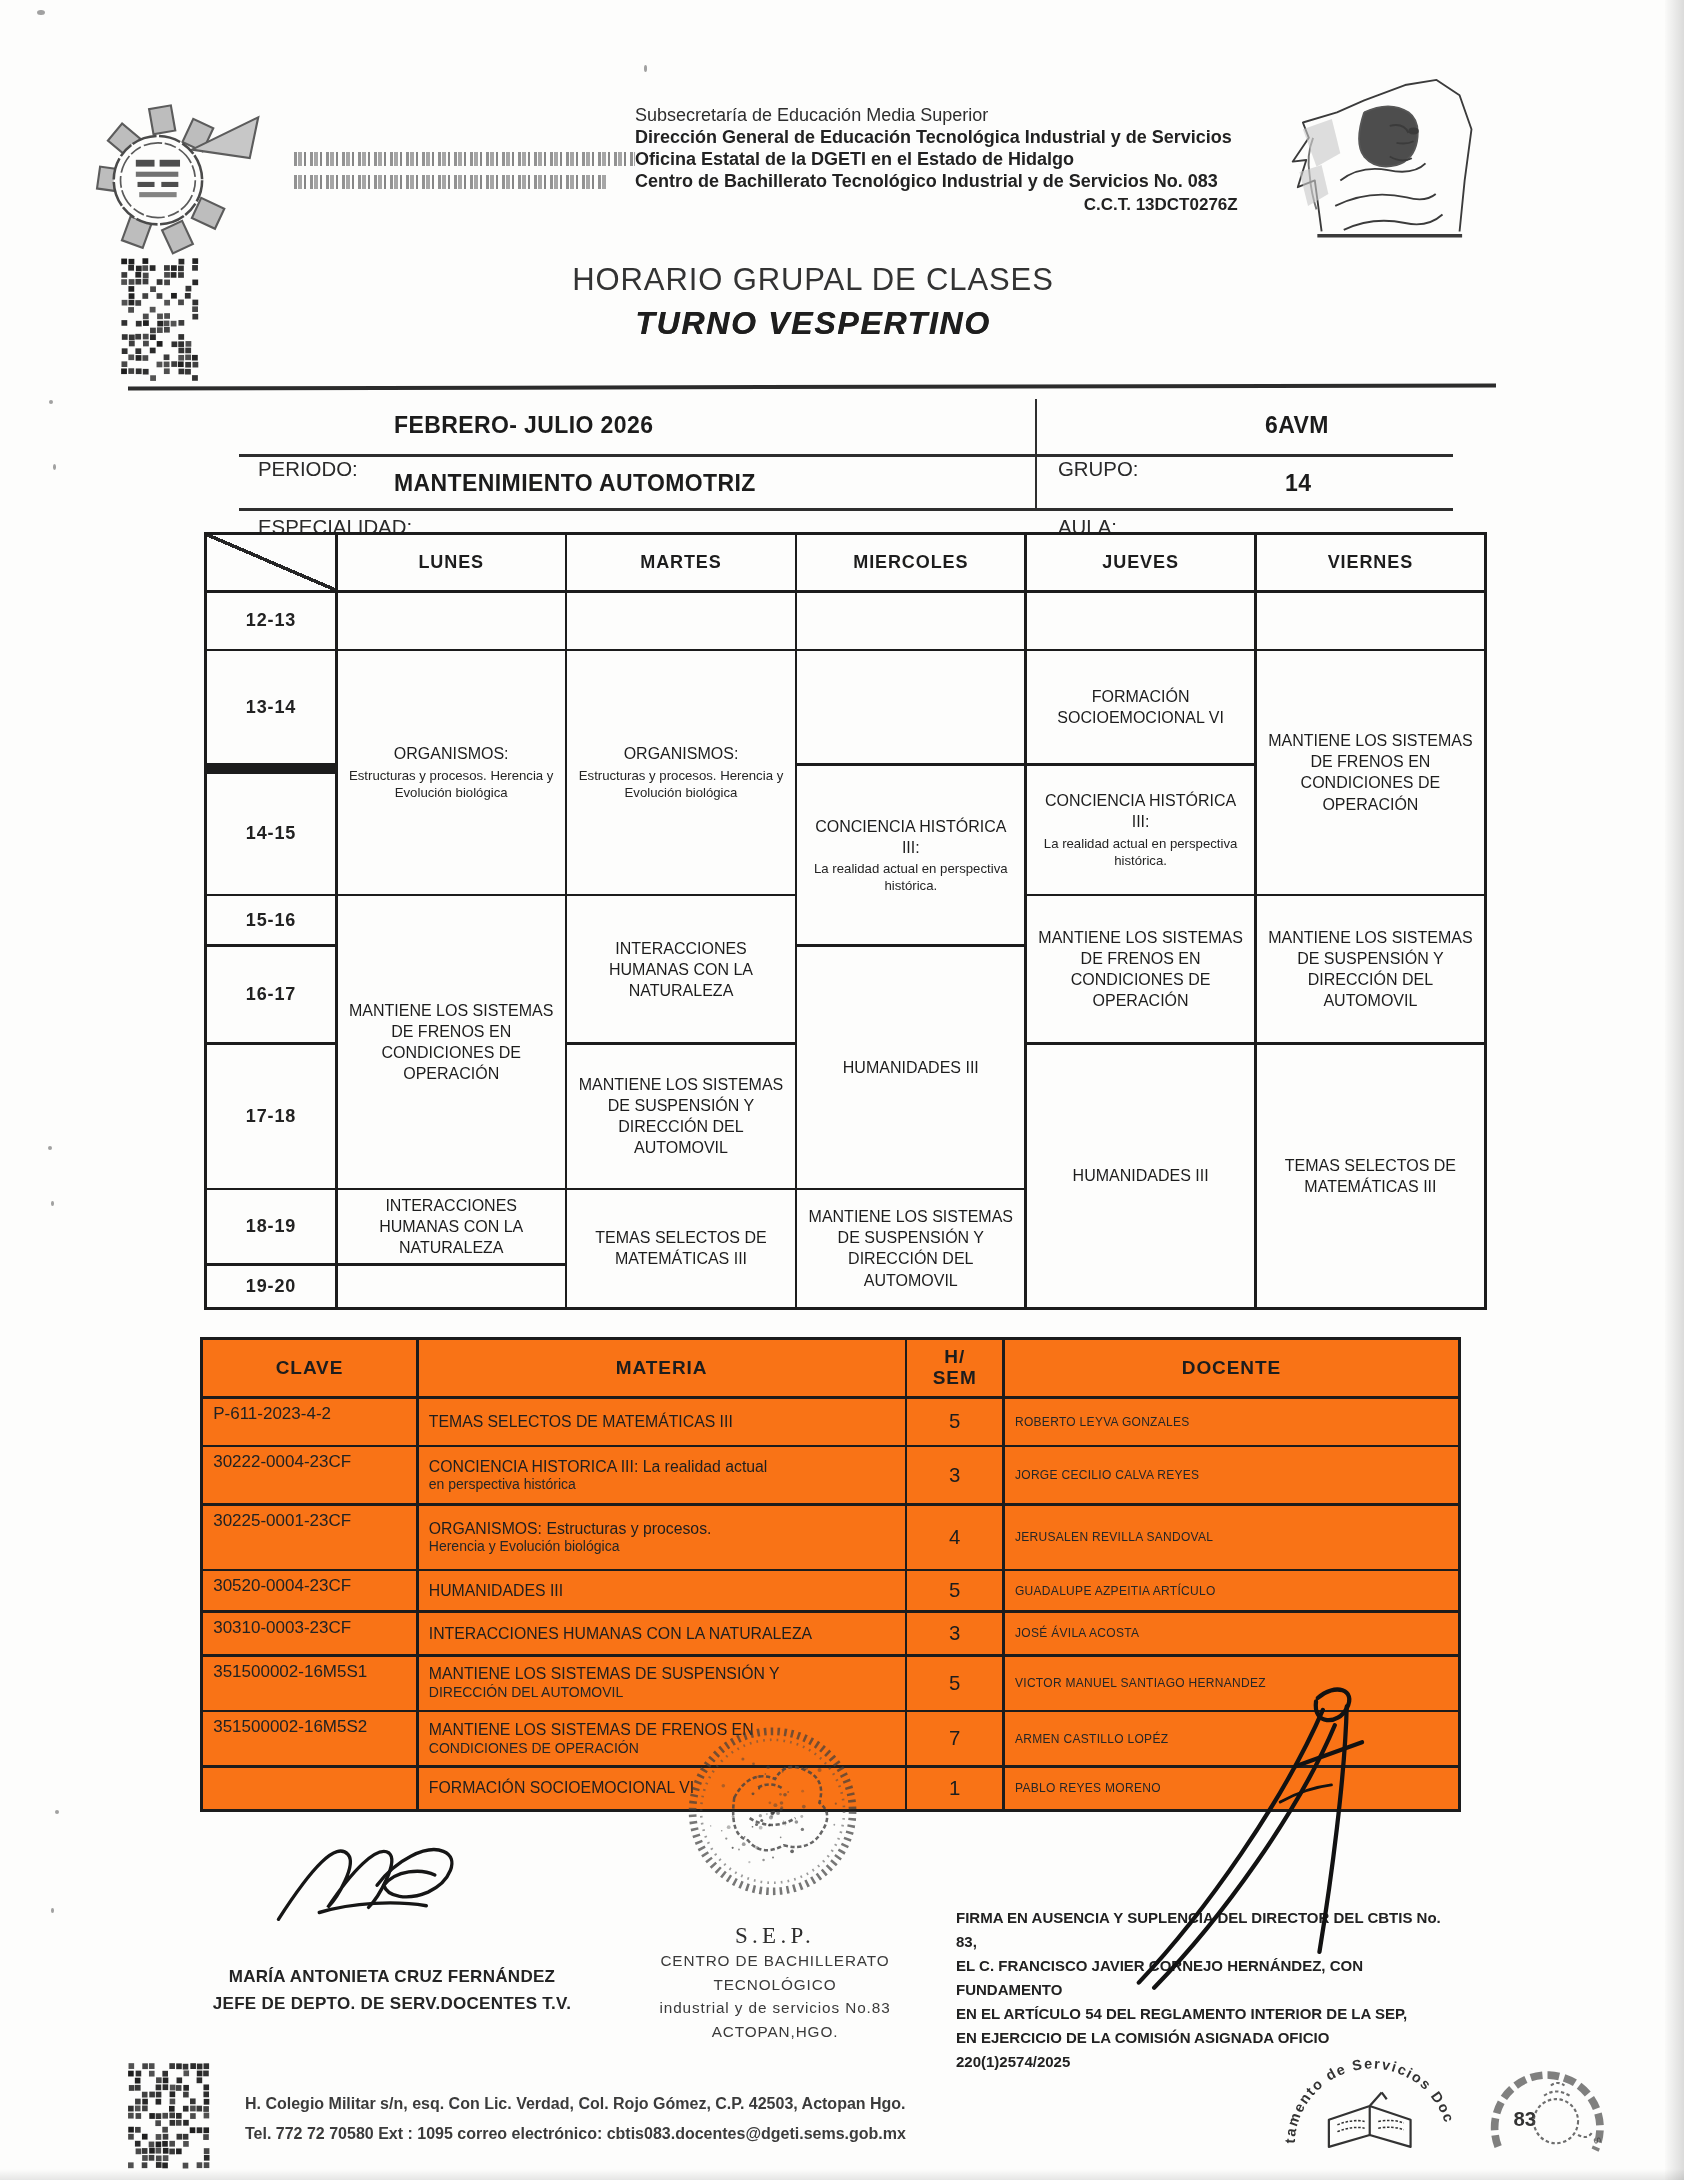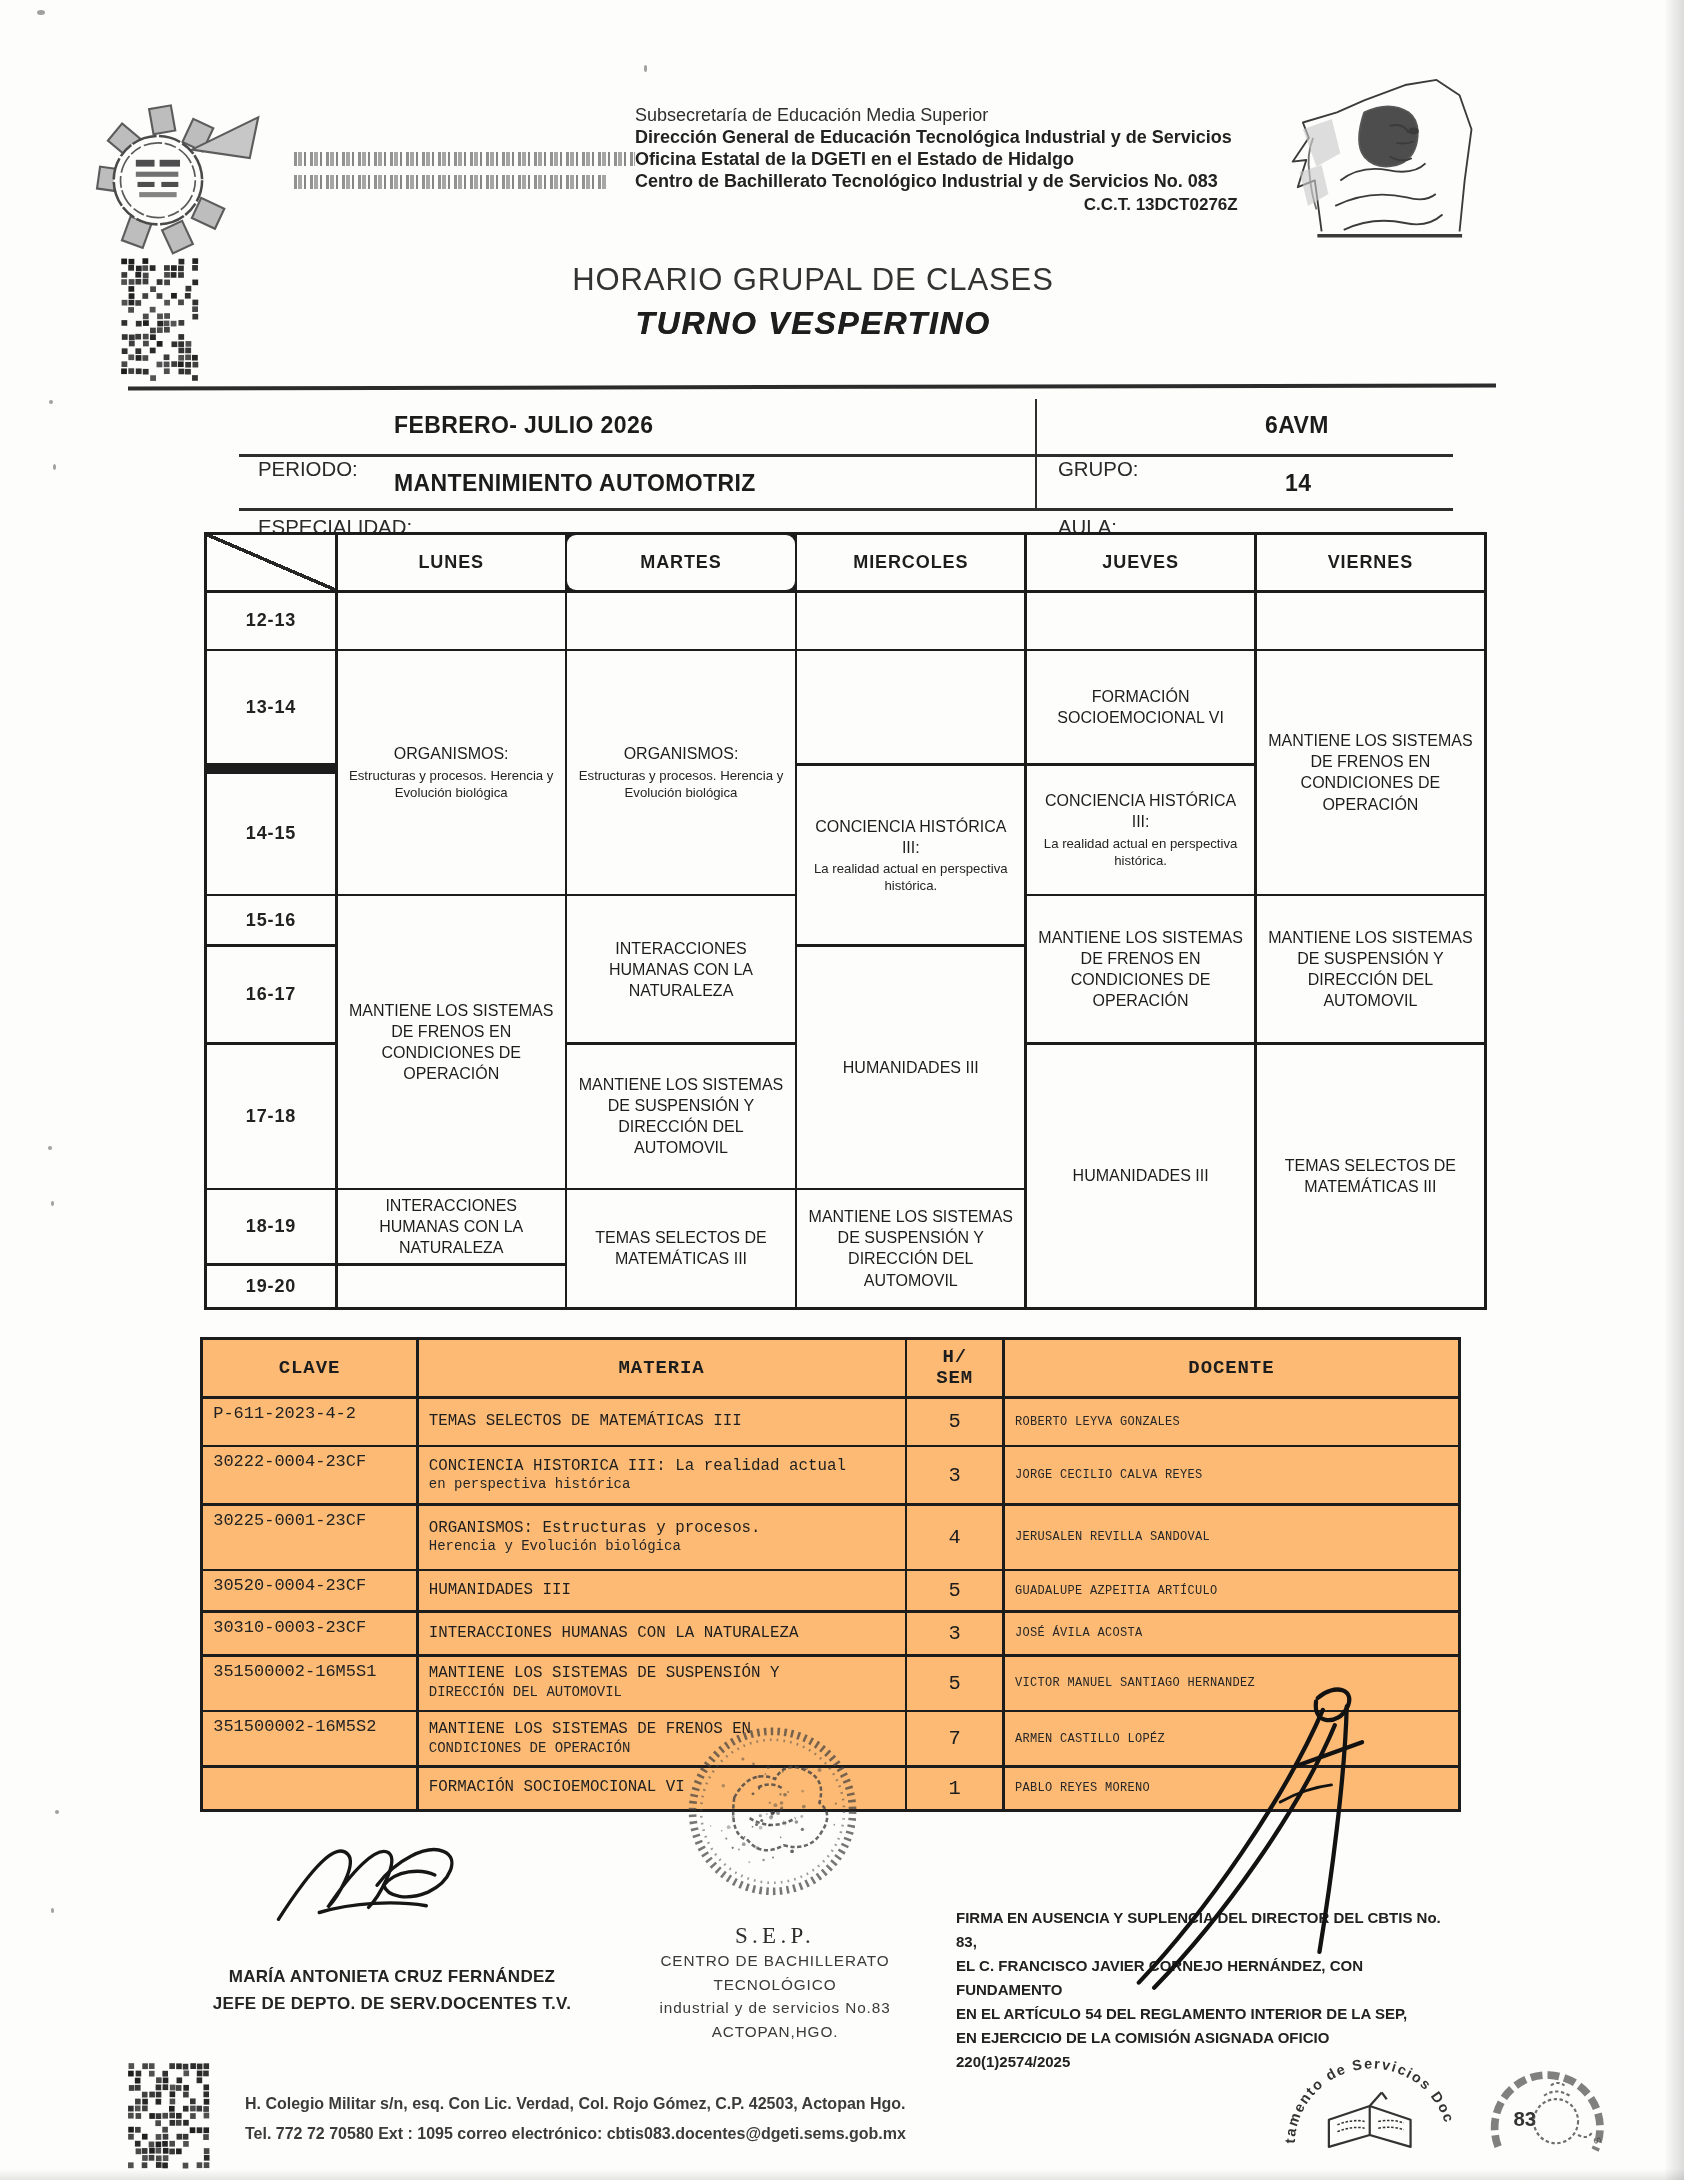--- a/index.html
+++ b/index.html
@@ -72,21 +72,21 @@
   .sched-sub { font-size:13.2px; line-height:1.3; color:#242424; margin-top:2.6px; }
 
   
   .subjects {
     position:absolute; left:200px; top:1337px; width:1261px;
     display:grid;
     grid-template-columns:213px 486px 95px 1fr;
     grid-template-rows:56px 46px 56px 63px 39px 41px 53px 53px 41px;
     gap:2.6px; background:#1c1c1c; border:3.4px solid #1c1c1c;
   }
-  .tg-cell { background:#fdba74; display:flex; flex-direction:column; justify-content:center; padding:2.6px 10.2px;font-family:Liberation Mono, monospace; }
+  .tg-cell { background:#f97316; display:flex; flex-direction:column; justify-content:center; padding:2.6px 10.2px; }
   .tg-head { align-items:center; font-weight:bold; font-size:19px; letter-spacing:0.9px; color:#1d1d1d; text-align:center; line-height:1.1; }
   .tg-clave { font-size:17px; color:#222; justify-content:flex-start; padding-top:5.1px; }
   .tg-materia .m1 { font-size:15.8px; color:#1e1e1e; line-height:1.25; }
   .tg-materia .m2 { font-size:14px; color:#262626; line-height:1.25; }
   .tg-h { align-items:center; font-size:20.4px; color:#1d1d1d; }
   .tg-doc { font-size:12px; color:#262626; letter-spacing:0.3px; }
 
   
   .sig-left { position:absolute; left:268px; top:1819px; }
   .name-left { position:absolute; left:145px; top:1963px; width:494px; text-align:center; font-weight:bold; font-size:17px; line-height:1.6; color:#242424; letter-spacing:0.3px; }
@@ -278,21 +278,21 @@
     <div class="info-value" style="left:1026px; top:12.8px">6AVM</div>
     <div class="info-label" style="left:19px; top:73px">ESPECIALIDAD:</div>
     <div class="info-value" style="left:155px; top:71px">MANTENIMIENTO AUTOMOTRIZ</div>
     <div class="info-label" style="left:819px; top:73px">AULA:</div>
     <div class="info-value" style="left:1046px; top:71px">14</div>
   </div>
 
   <div class="schedule">
       <div class="sg-cell sg-head sg-corner speckle" style="grid-area: 1 / 1;"></div>
       <div class="sg-cell sg-head speckle" style="grid-area: 1 / 2; text-align: center;">LUNES</div>
-      <div class="sg-cell sg-head speckle" style="grid-area: 1 / 3; border-radius: 9px;">MARTES</div>
+      <div class="sg-cell sg-head speckle" style="grid-area: 1 / 3;">MARTES</div>
       <div class="sg-cell sg-head speckle" style="grid-area: 1 / 4;">MIERCOLES</div>
       <div class="sg-cell sg-head speckle" style="grid-area: 1 / 5;">JUEVES</div>
       <div class="sg-cell sg-head speckle" style="grid-area: 1 / 6;">VIERNES</div>
       <div class="sg-cell sg-time speckle" style="grid-area: 2 / 1;">12-13</div>
       <div class="sg-cell sg-time speckle" style="grid-area: 3 / 1;">13-14</div>
       <div class="sg-cell sg-time speckle" style="grid-area: 4 / 1; margin-top: 8px;">14-15</div>
       <div class="sg-cell sg-time speckle" style="grid-area: 5 / 1;">15-16</div>
       <div class="sg-cell sg-time speckle" style="grid-area: 6 / 1; text-align: right;">16-17</div>
       <div class="sg-cell sg-time speckle" style="grid-area: 7 / 1;">17-18</div>
       <div class="sg-cell sg-time speckle" style="grid-area: 8 / 1;">18-19</div>

